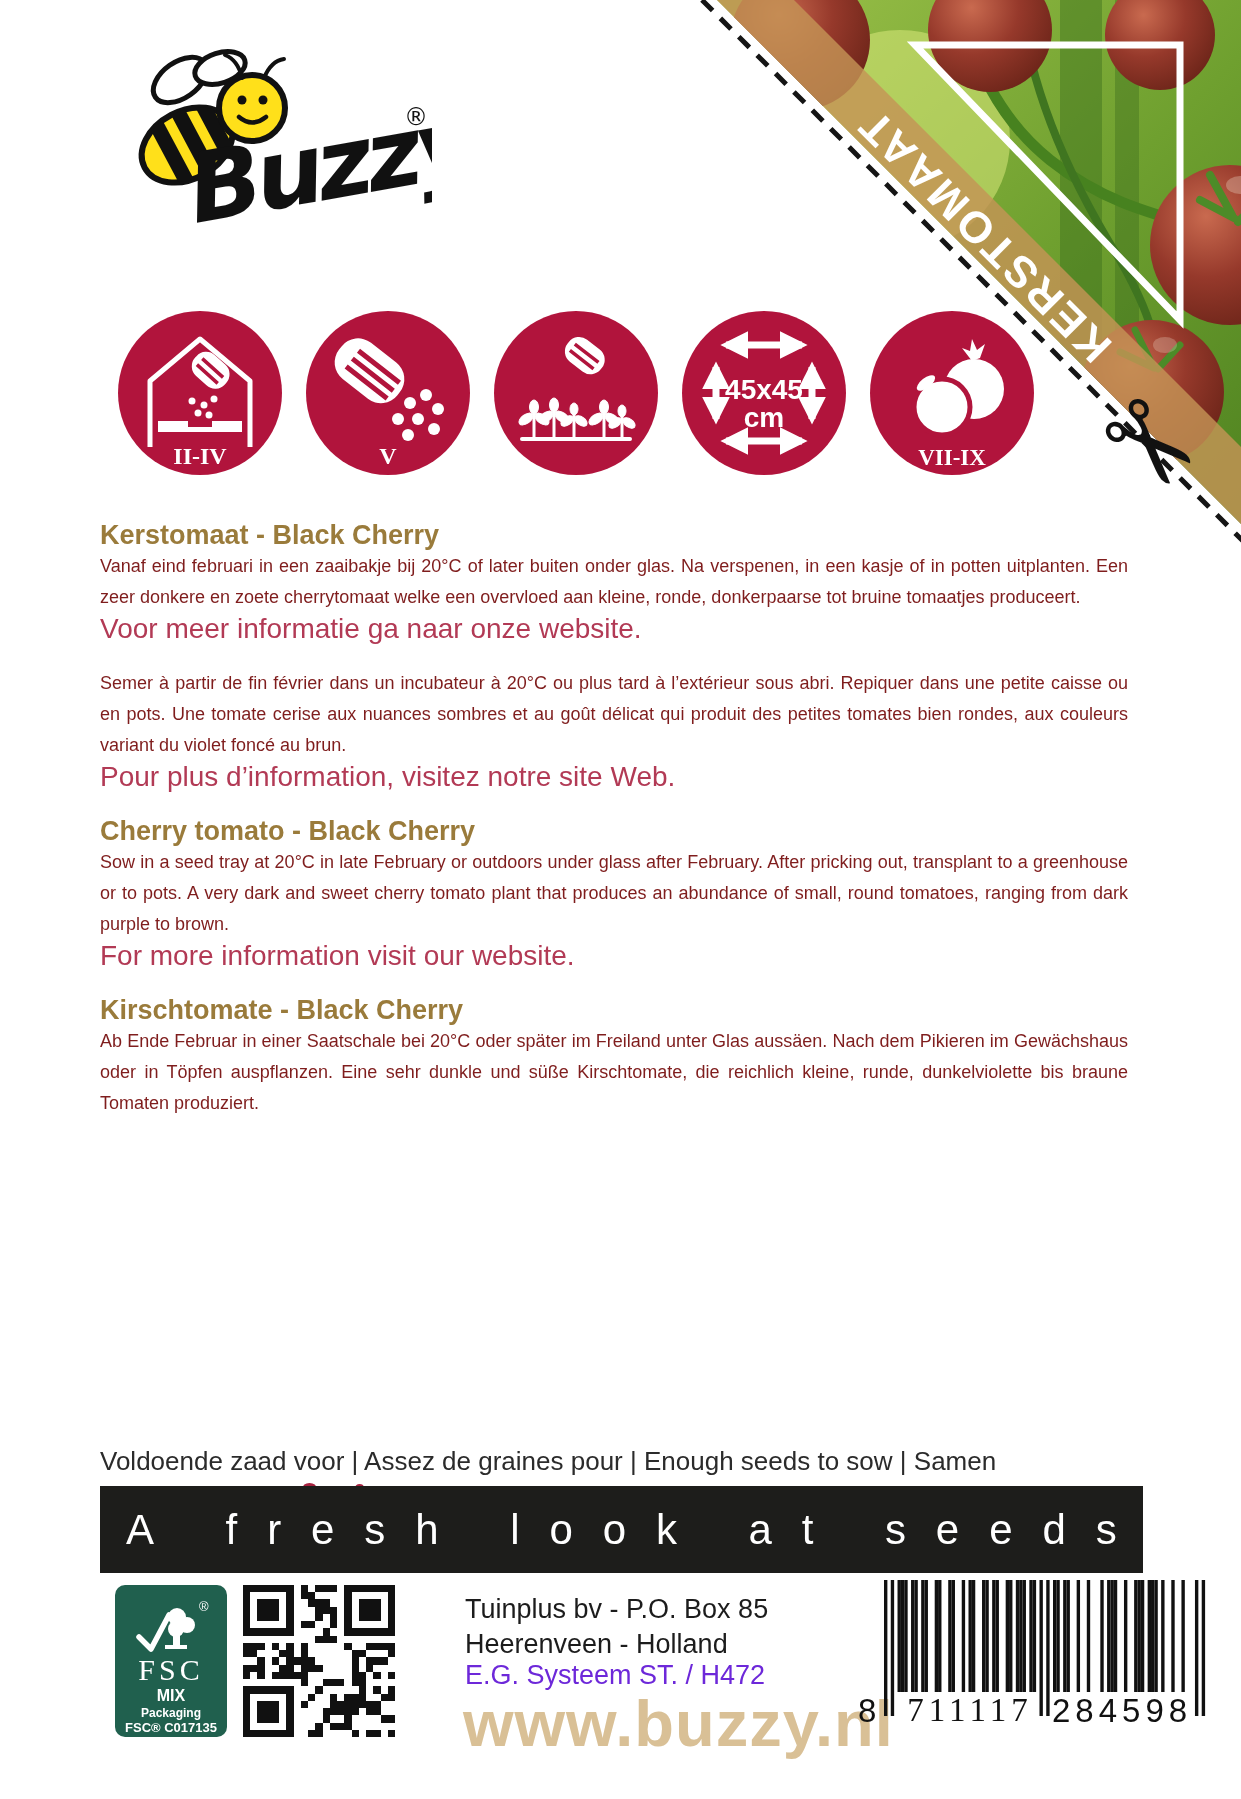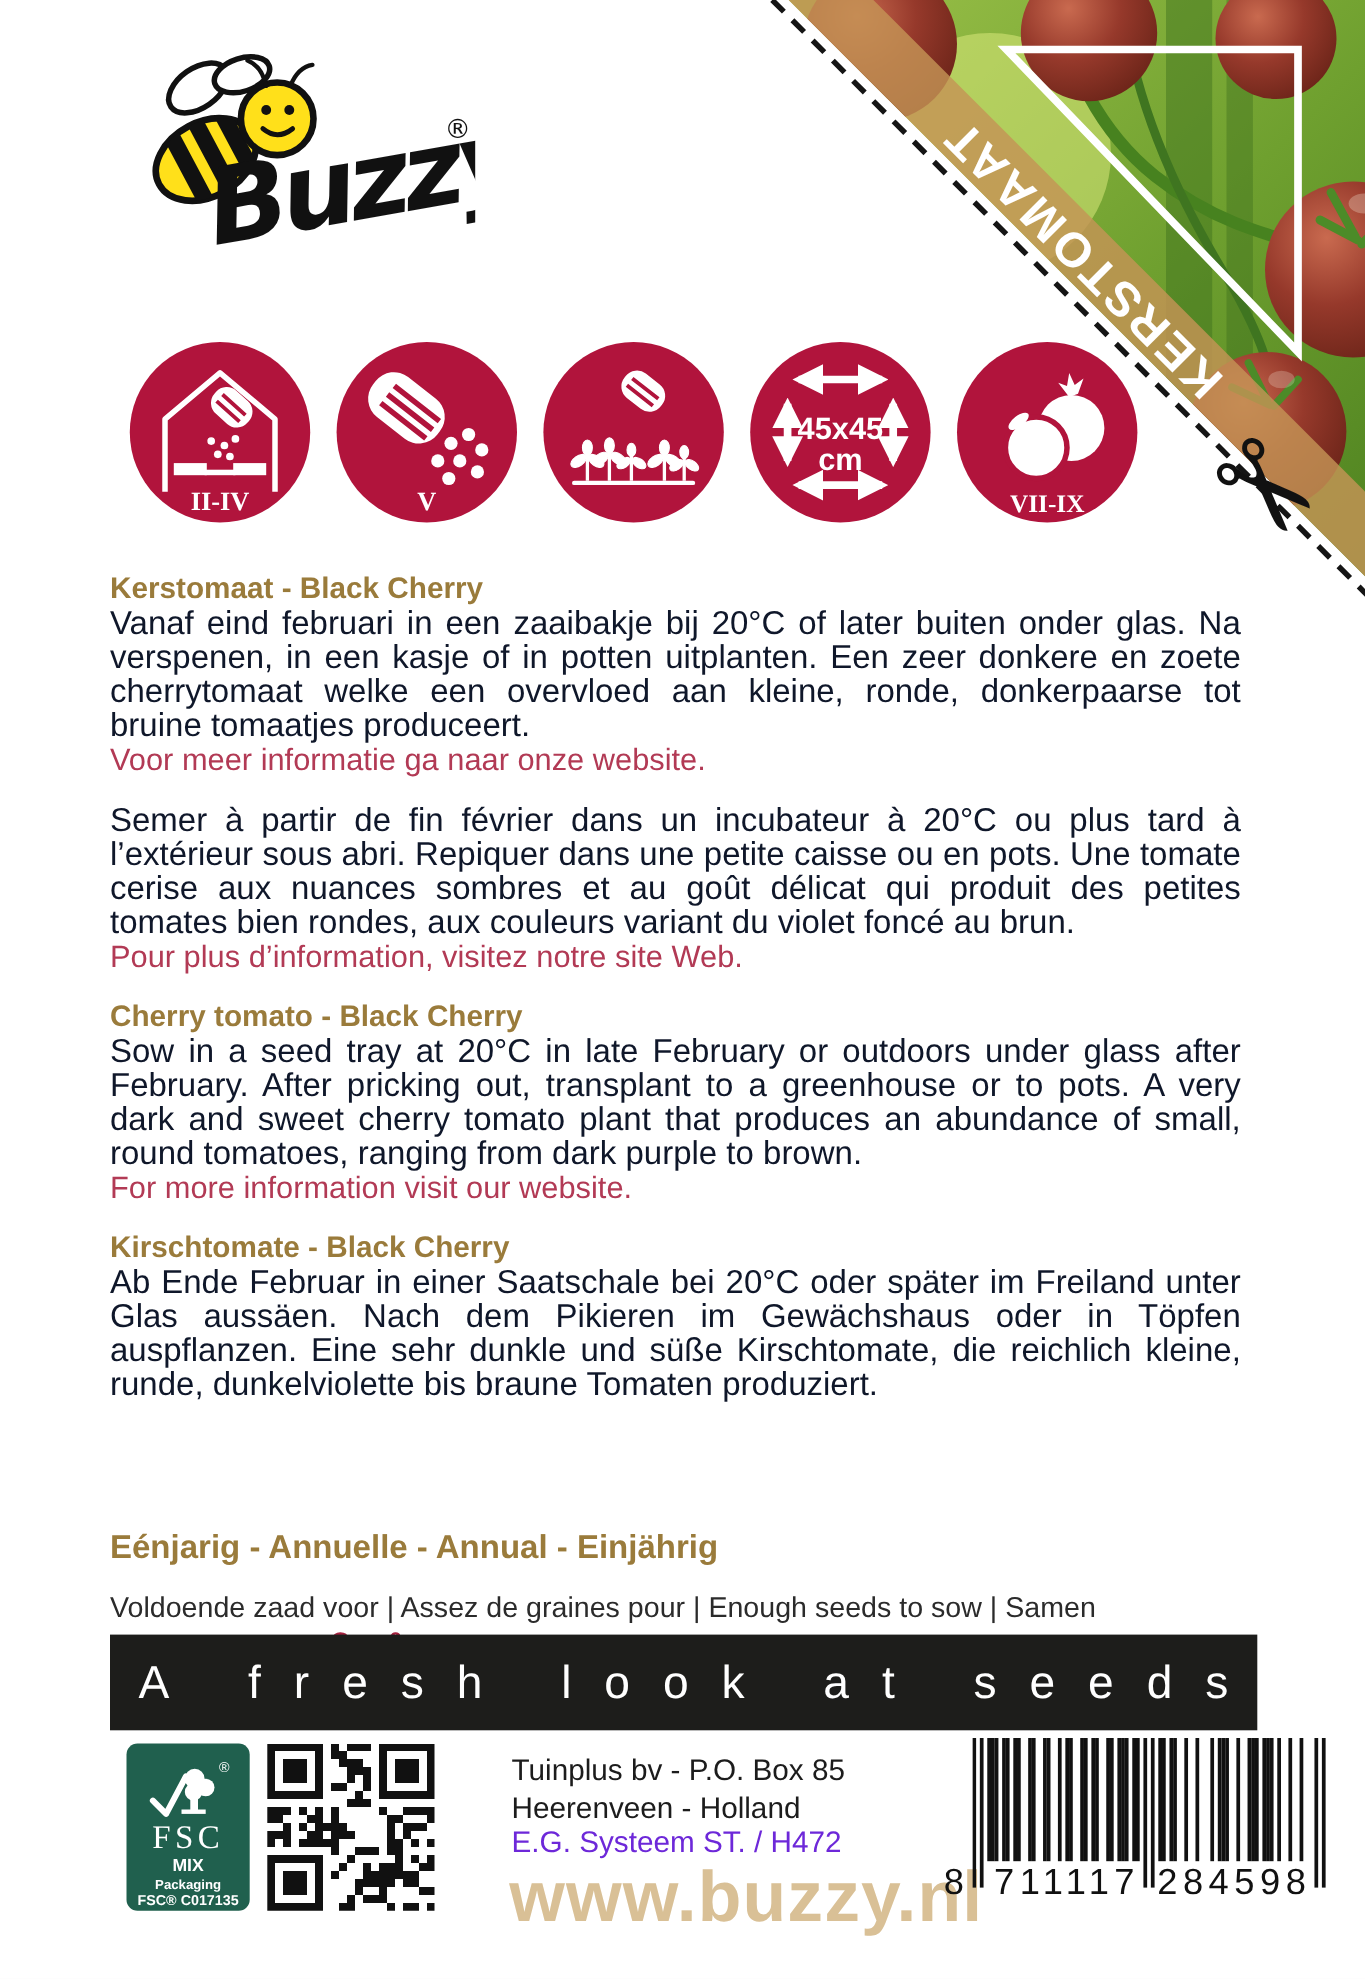--- a/index.html
+++ b/index.html
@@ -13,21 +13,21 @@
   .logo{position:absolute;top:30px;left:92px;width:340px;height:215px;}
 
   
   .icons-row{position:absolute;top:309px;left:116px;display:flex;gap:20px;}
   .icons-row svg{display:block;}
 
   
   .content{position:absolute;top:520px;left:100px;width:1043px;}
   .section{margin:0 15px 24px 0;}
   .section h2{margin:0;font-size:27px;line-height:31px;font-weight:bold;color:#9A7B3B;}
-  .section p{margin:0;font-size:30px;line-height:31px;color:#0f172a;text-align:justify;}
+  .section p{margin:0;font-size:18px;line-height:31px;color:#7f1d1d;text-align:justify;}
   .section .weblink{font-size:28px;line-height:31px;color:#B23A55;}
 
   .annual{position:absolute;top:1390px;left:100px;font-size:30px;font-weight:bold;color:#9A7B3B;}
   .seeds{position:absolute;top:1446px;left:100px;width:1043px;font-size:26px;color:#2b2b2b;}
   .seeds .amount{font-weight:bold;color:#A6213F;font-size:31px;}
 
   
   .banner{position:absolute;top:1486px;left:100px;width:1043px;height:87px;background:#1D1D1B;
           display:flex;justify-content:space-between;align-items:center;padding:0 26px;box-sizing:border-box;}
   .banner span{color:#ffffff;font-size:42px;font-weight:400;}
@@ -35,21 +35,21 @@
   
   .fsc-badge{position:absolute;top:1585px;left:115px;width:112px;height:152px;background:#20604E;
              border-radius:10px;}
   .qr{position:absolute;top:1585px;left:243px;width:152px;height:152px;}
   .address{position:absolute;top:1592px;left:465px;color:#1c1c1c;font-size:27px;line-height:35px;}
   .product-code{position:absolute;top:1660px;left:465px;color:#6d28d9;font-size:27px;}
   .site-url{position:absolute;top:1686px;left:463px;color:#D9C096;font-size:65px;font-weight:bold;letter-spacing:1px;}
   .barcode{position:absolute;top:1580px;left:884px;width:322px;height:160px;}
   .barcode .digit{position:absolute;top:112px;font-size:33px;color:#111;font-family:"Liberation Sans",sans-serif;}
   .barcode .d-first{left:-26px;}
-  .barcode .d-left{left:16px;width:140px;text-align:center;letter-spacing:5px;}
+  .barcode .d-left{left:16px;width:140px;text-align:center;letter-spacing:5px;font-family:Liberation Serif, serif;}
   .barcode .d-right{left:168px;width:140px;text-align:center;letter-spacing:5px;}
 </style>
 </head>
 <body>
 
 <div class="page">
 
   <svg class="corner" viewBox="0 0 641 640" width="641" height="640">
     <defs>
       <clipPath id="pclip">
@@ -240,21 +240,20 @@
       <h2>Cherry tomato - Black Cherry</h2>
       <p>Sow in a seed tray at 20°C in late February or outdoors under glass after February. After pricking out, transplant to a greenhouse or to pots. A very dark and sweet cherry tomato plant that produces an abundance of small, round tomatoes, ranging from dark purple to brown.</p>
       <div class="weblink">For more information visit our website.</div>
     </section>
     <section class="section">
       <h2>Kirschtomate - Black Cherry</h2>
       <p>Ab Ende Februar in einer Saatschale bei 20°C oder später im Freiland unter Glas aussäen. Nach dem Pikieren im Gewächshaus oder in Töpfen auspflanzen. Eine sehr dunkle und süße Kirschtomate, die reichlich kleine, runde, dunkelviolette bis braune Tomaten produziert.</p>
     </section>
   </main>
 
-  <div class="annual">Eénjarig - Annuelle - Annual - Einjährig</div>
 
   <div class="seeds">
     <span>Voldoende zaad voor | Assez de graines pour | Enough seeds to sow | Samen ausreichend für</span>
     <span>&nbsp;</span>
     <span class="amount">3 m²</span>
   </div>
 
   <div class="banner">
       <span>A</span>
       <span>&nbsp;</span>

